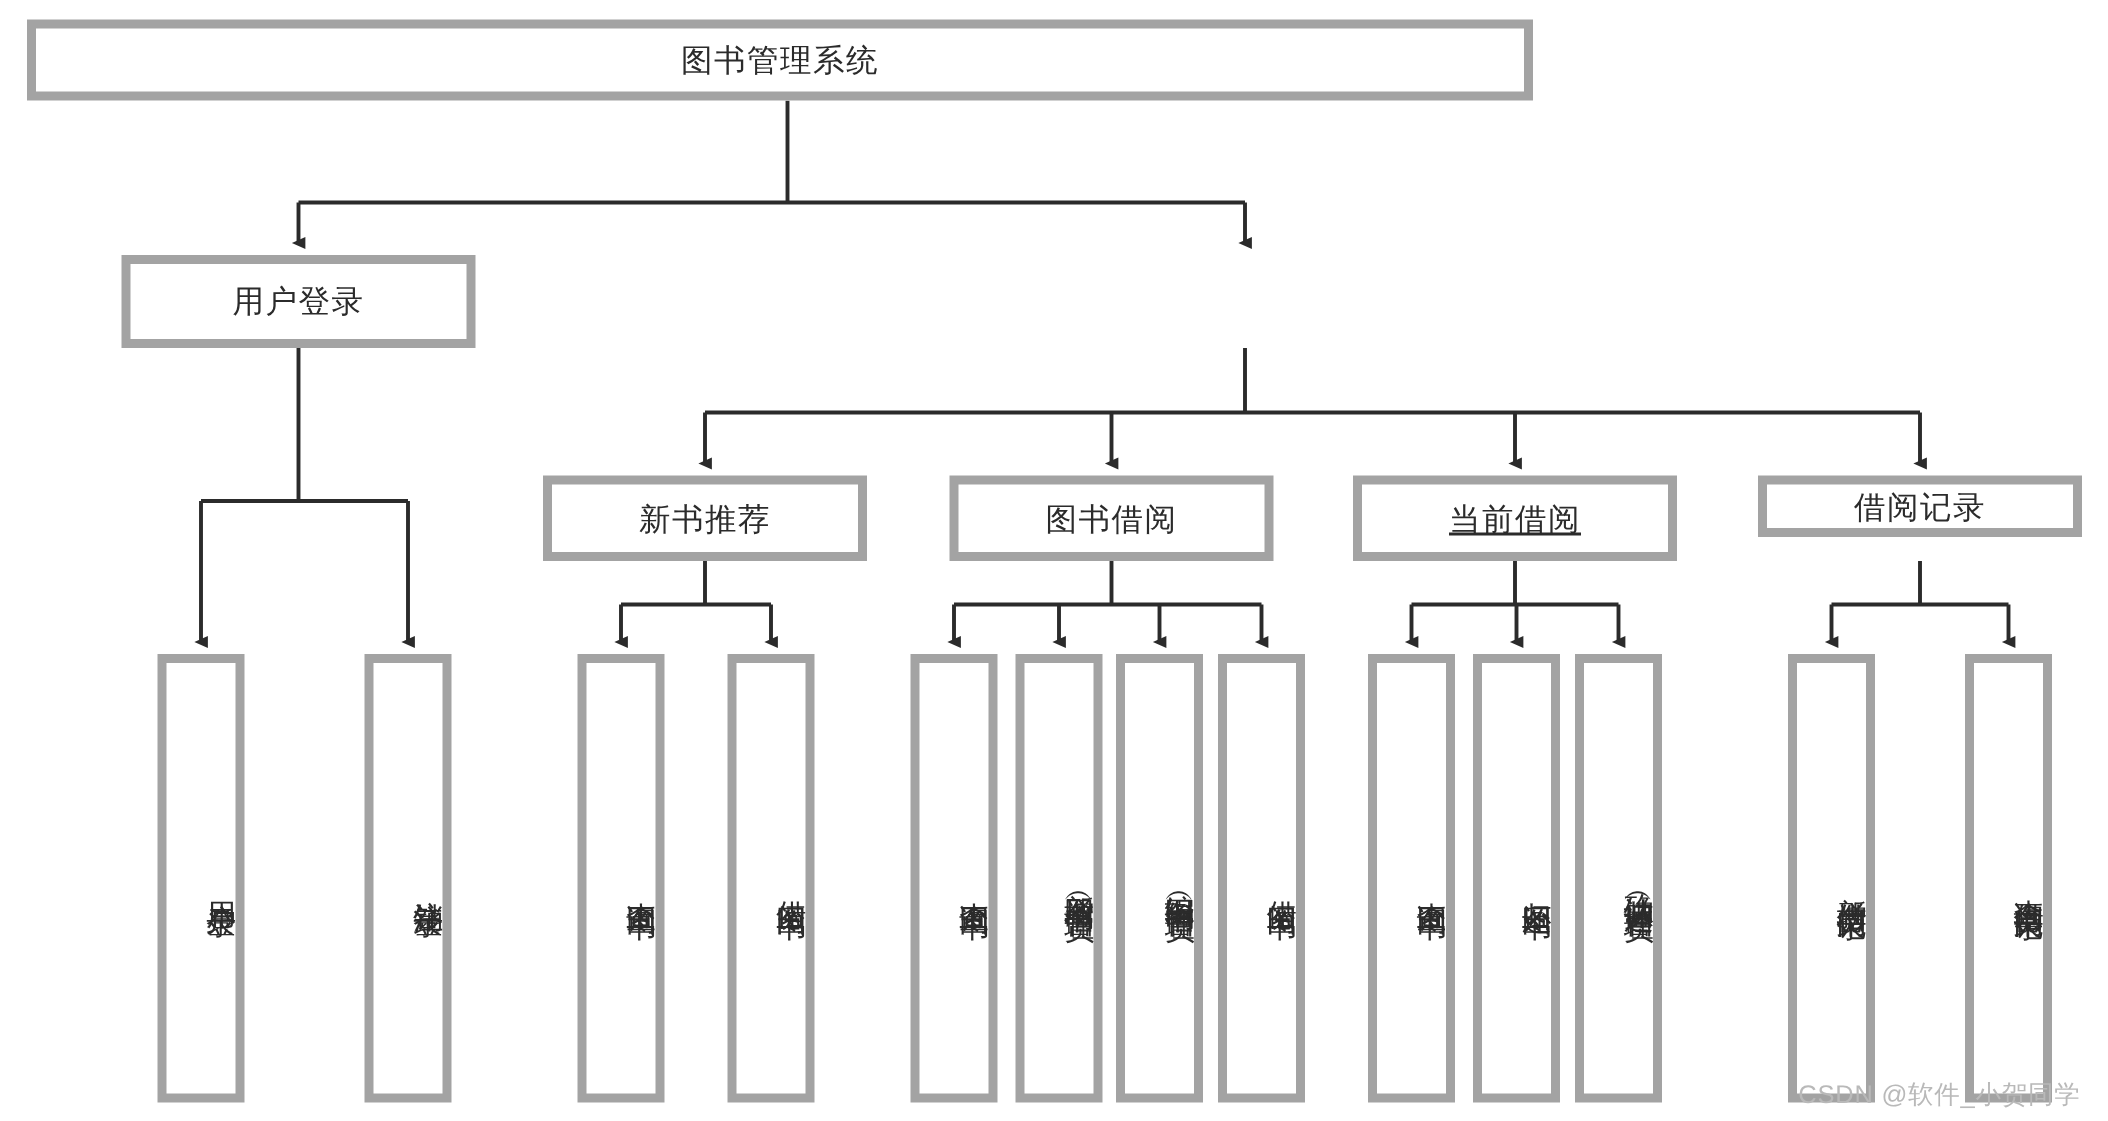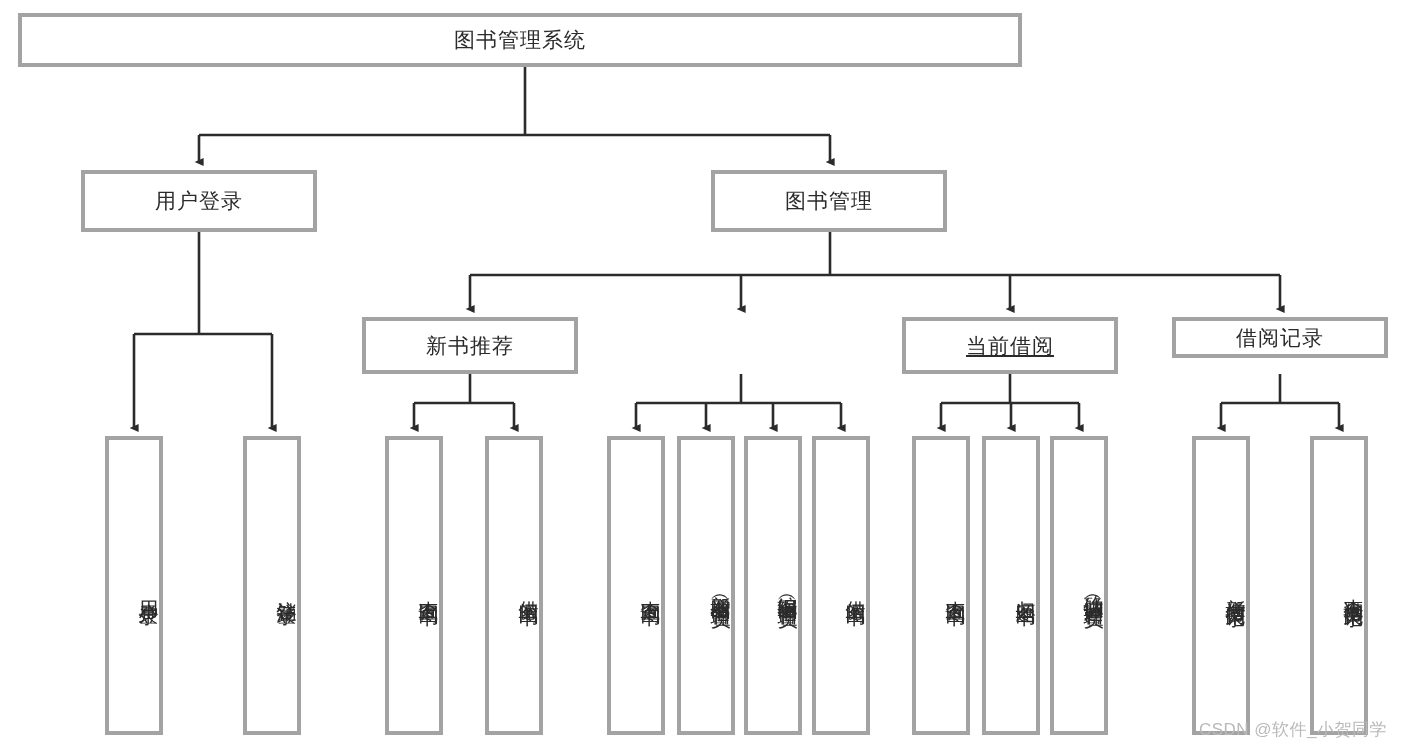--- a/index.html
+++ b/index.html
@@ -20,21 +20,21 @@
   #diagram-svg {
     position: absolute;
     top: 0;
     left: 0;
     width: 1405px;
     height: 747px;
   }
   .node-box {
     position: absolute;
     box-sizing: border-box;
-    border: 4px solid #a3a3a3;
+    border: 6px solid #a3a3a3;
     background: #ffffff;
     display: flex;
     align-items: center;
     justify-content: center;
     color: #2b2b2b;
   }
   .node-box.horizontal {
     writing-mode: horizontal-tb;
     font-size: 21px;
     letter-spacing: 1px;
@@ -119,26 +119,26 @@
     </g>
   </svg>
 
   <div class="node-box horizontal" style="left: 18px; top: 13px; width: 1004px; height: 54px;">
     <span class="node-label">图书管理系统</span>
   </div>
 
   <div class="node-box horizontal" style="left: 81px; top: 170px; width: 236px; height: 62px;">
     <span class="node-label">用户登录</span>
   </div>
-  <div class="node-box horizontal" style="left: 711px; top: 170px; width: 236px; height: 62px;">
-    <span class="node-label">图书管理</span>
-  </div>
 
   <div class="node-box horizontal" style="left: 362px; top: 317px; width: 216px; height: 57px;">
     <span class="node-label">新书推荐</span>
+  </div>
+  <div class="node-box horizontal" style="left: 633px; top: 317px; width: 216px; height: 57px;">
+    <span class="node-label">图书借阅</span>
   </div>
   <div class="node-box horizontal" style="left: 902px; top: 317px; width: 216px; height: 57px; text-decoration: underline;">
     <span class="node-label">当前借阅</span>
   </div>
   <div class="node-box horizontal" style="left: 1172px; top: 317px; width: 216px; height: 41px;">
     <span class="node-label">借阅记录</span>
   </div>
 
   <div class="node-box vertical" style="left: 105px; top: 436px; width: 58px; height: 299px;">
     <span class="node-label">用户登录</span>

